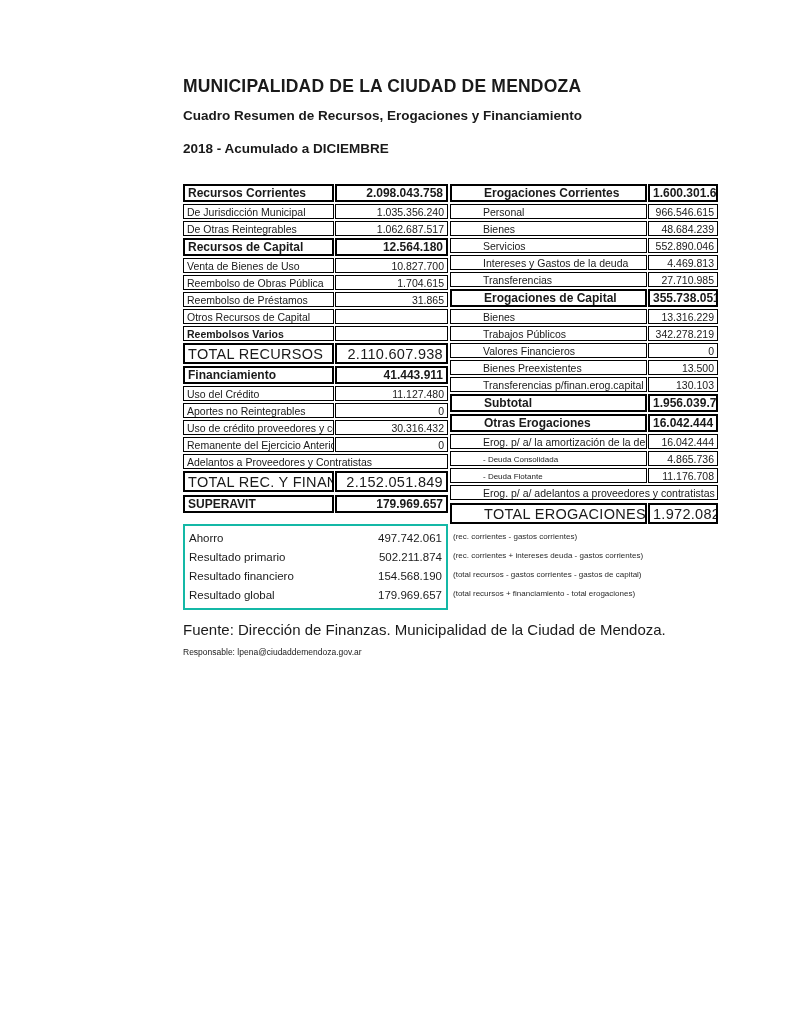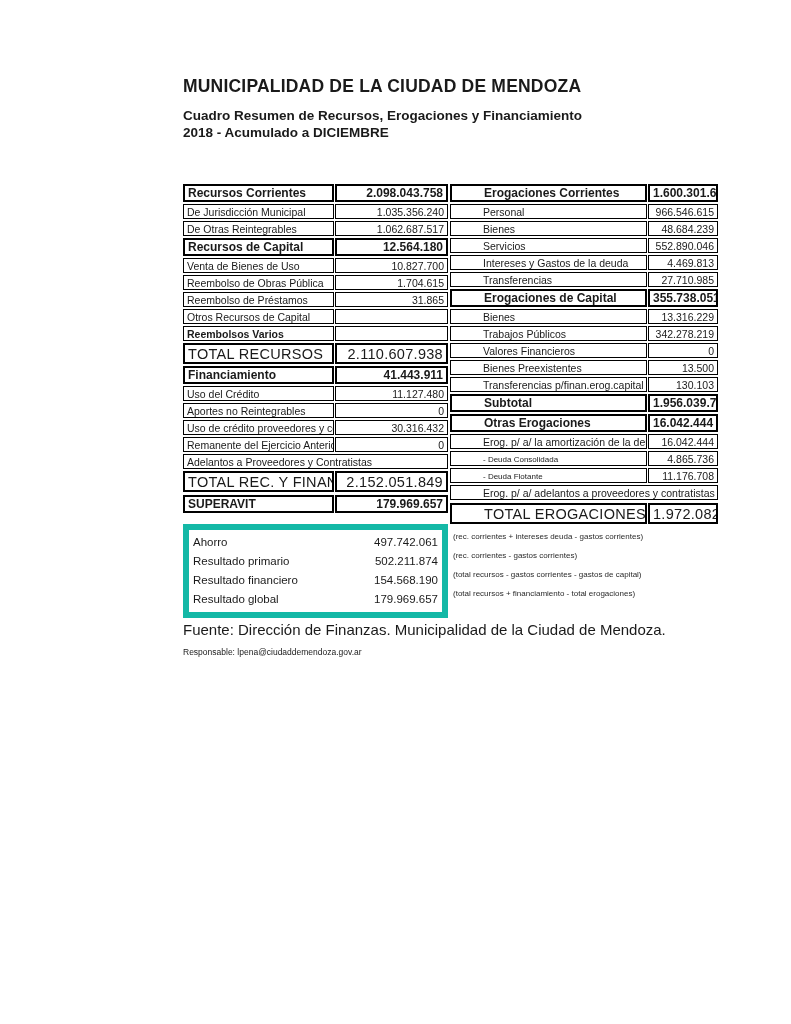--- a/index.html
+++ b/index.html
@@ -8,21 +8,21 @@
     width:791px; height:1024px;
     margin:0 auto;
     background:#ffffff;
     font-family:"Liberation Sans","DejaVu Sans",sans-serif;
     color:#1a1a1a;
     overflow:hidden;
     box-shadow:0 0 4px rgba(0,0,0,.25);
   }
   .hdr { position:absolute; left:183px; top:76px; width:560px; }
   .hdr .title  { font-size:17.5px; font-weight:bold; letter-spacing:.2px; margin:0 0 11px 0; }
-  .hdr .sub    { font-size:13.5px; font-weight:bold; margin:0 0 2px 0; }
+  .hdr .sub    { font-size:13.5px; font-weight:bold; margin:0 0 18px 0; }
   .hdr .period { font-size:13.5px; font-weight:bold; margin:0; }
 
   .tables { position:absolute; left:183px; top:184px; display:flex; align-items:flex-start; }
   .fintable { width:265px; }
   .fintable.right { width:268px; margin-left:2px; }
 
   .t-row { display:flex; gap:1px; margin-bottom:2px; }
   .t-row.extra-gap { margin-top:3px; }
   .cell {
     box-sizing:border-box;
@@ -45,21 +45,21 @@
   .row-header .cell { border-width:2px; font-weight:bold; font-size:12px; height:18px; line-height:13.5px; }
   .row-total  .cell { border-width:2px; font-weight:normal; font-size:14.5px; height:21px; line-height:16px; letter-spacing:.3px; }
   .row-boldlabel .lbl { font-weight:bold; }
   .row-sub .lbl { font-size:8px; padding-left:16px; line-height:13px; }
   .row-span .lbl { width:auto; }
 
   .results { position:absolute; left:183px; top:524px; display:flex; align-items:flex-start; }
   .results-box {
     box-sizing:border-box;
     width:265px;
-    border:6px solid #14b8a6;
+    border:2px solid #14b8a6;
     background:#fff;
     padding:3px 0;
   }
   .r-row { display:flex; justify-content:space-between; height:19px; line-height:19px; font-size:11.5px; padding:0 4px; }
   .r-notes { margin-left:5px; padding-top:3px; }
   .r-note { height:19px; line-height:19px; font-size:8px; color:#2a2a2a; white-space:nowrap; }
 
   .footer { position:absolute; left:183px; top:621px; }
   .footer .src  { font-size:15px; margin:0 0 9px 0; }
   .footer .resp { font-size:8.5px; margin:0; }
@@ -241,22 +241,22 @@
         <div class="r-row">
           <span>Resultado financiero</span>
           <span>154.568.190</span>
         </div>
         <div class="r-row">
           <span>Resultado global</span>
           <span>179.969.657</span>
         </div>
       </div>
     <div class="r-notes" id="results-notes">
+        <div class="r-note">(rec. corrientes - gastos corrientes)</div>
         <div class="r-note">(rec. corrientes + intereses deuda - gastos corrientes)</div>
-        <div class="r-note">(rec. corrientes - gastos corrientes)</div>
         <div class="r-note">(total recursos - gastos corrientes - gastos de capital)</div>
         <div class="r-note">(total recursos + financiamiento - total erogaciones)</div>
       </div>
   </div>
 
   <div class="footer">
     <p class="src">Fuente: Dirección de Finanzas. Municipalidad de la Ciudad de Mendoza.</p>
     <p class="resp">Responsable: lpena@ciudaddemendoza.gov.ar</p>
   </div>
 

